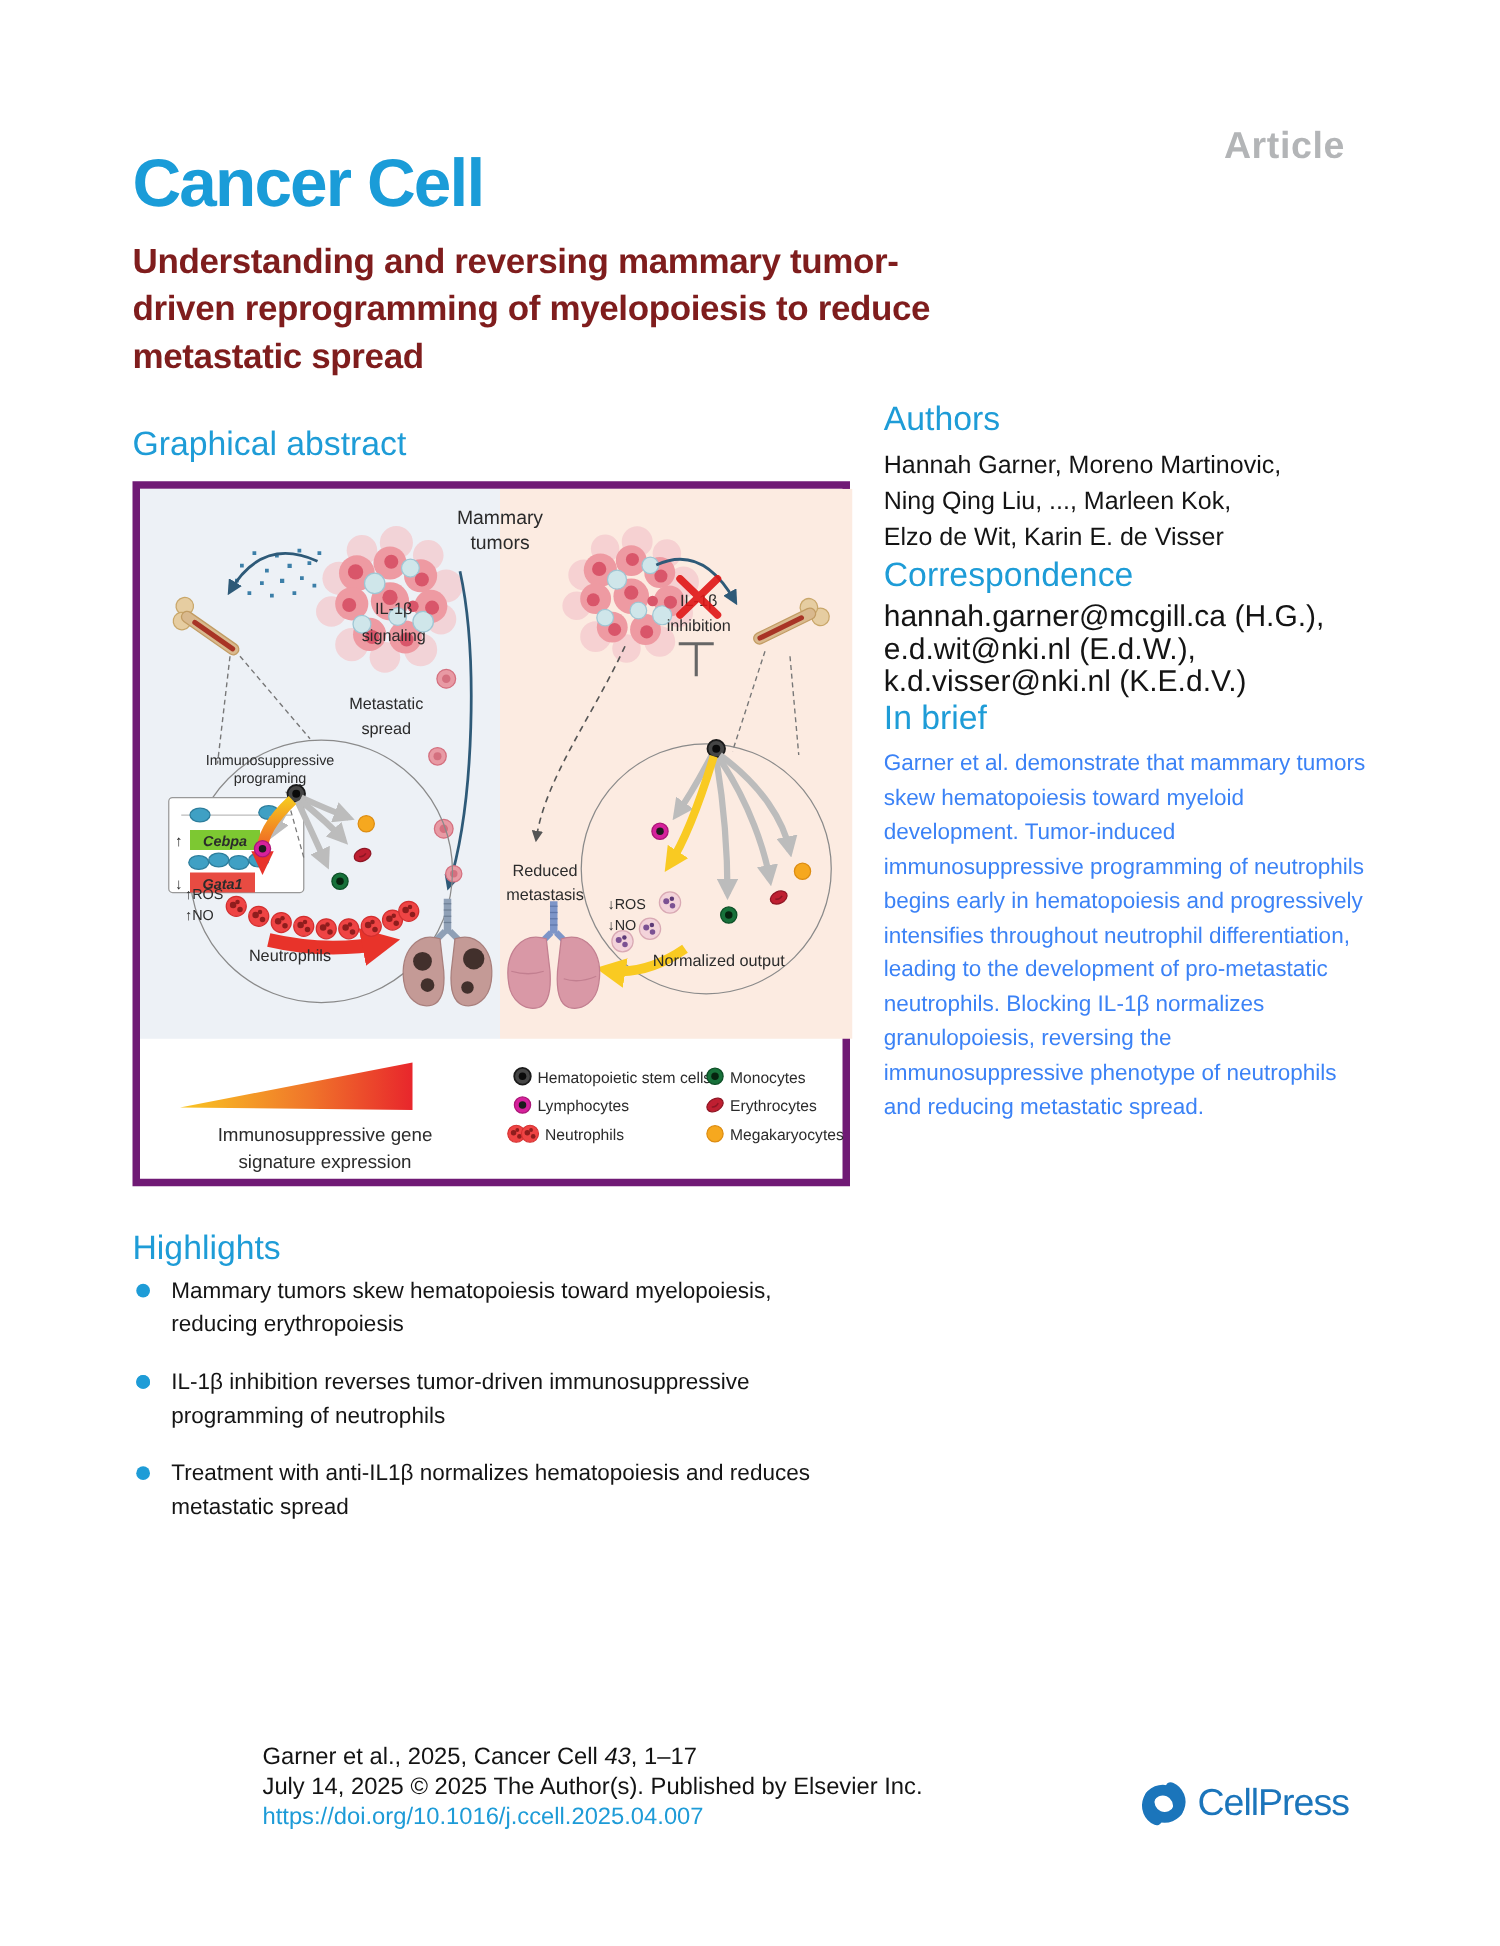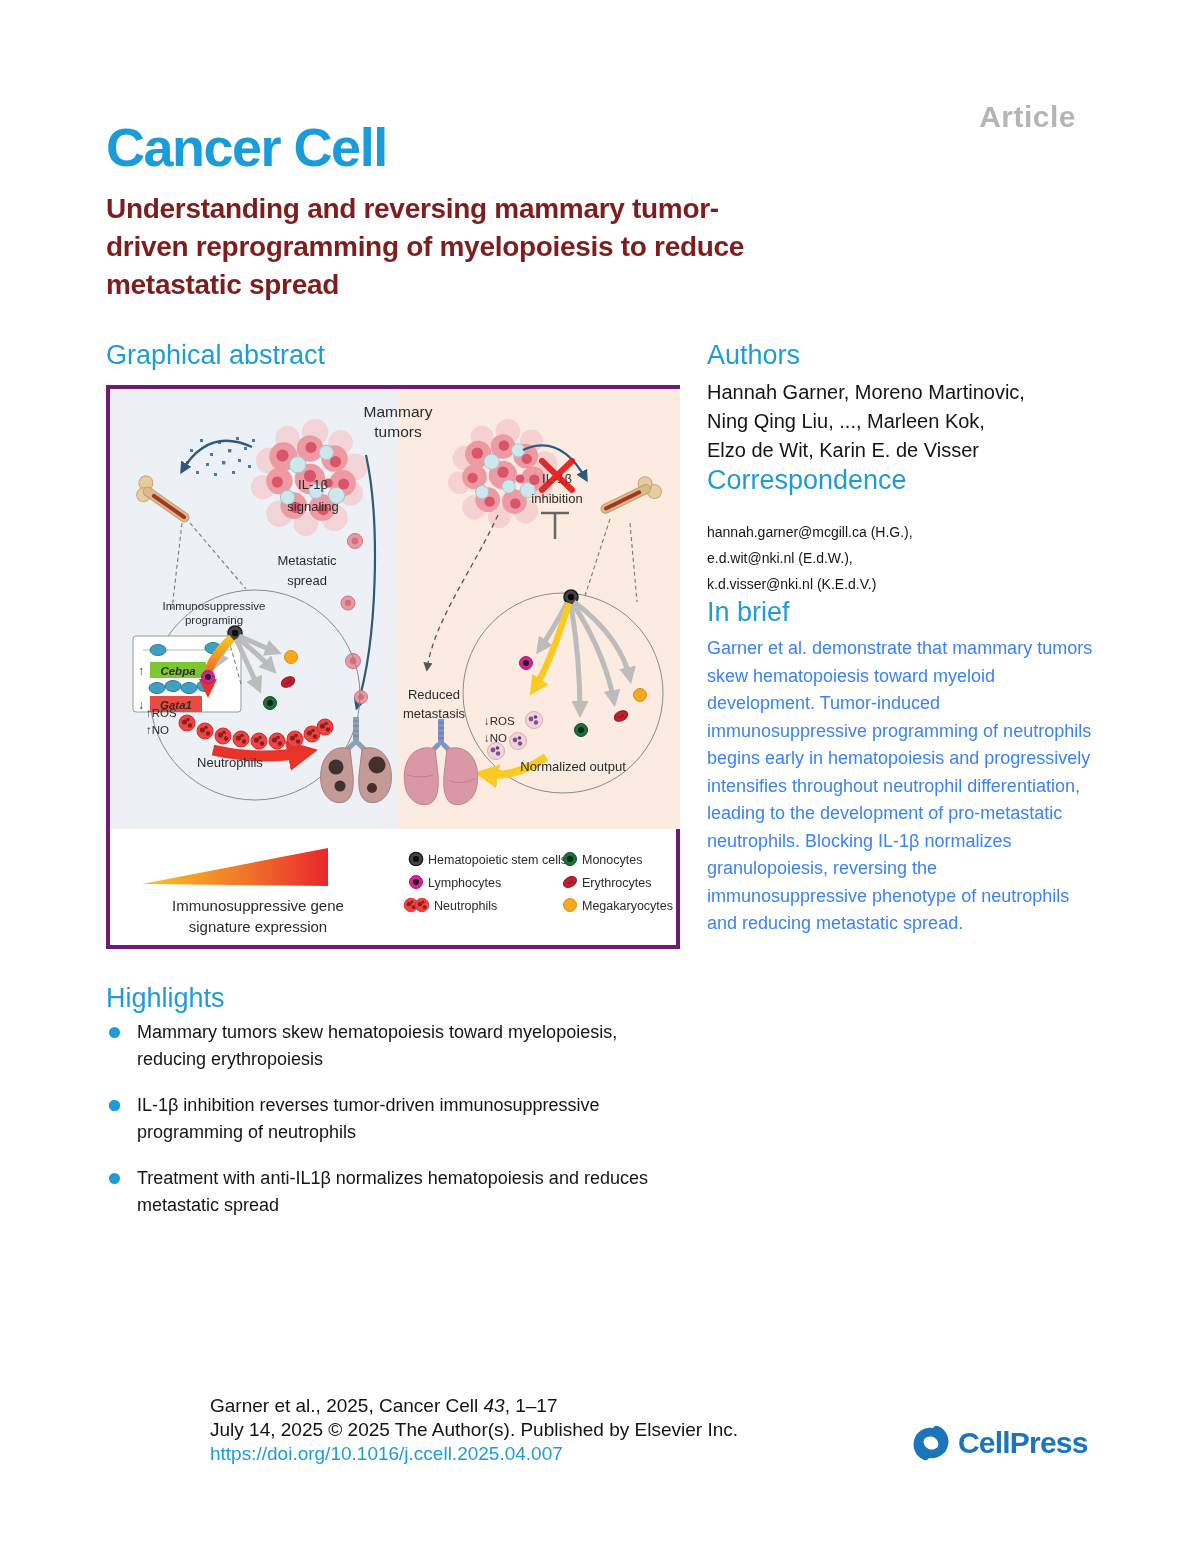--- a/index.html
+++ b/index.html
@@ -19,43 +19,43 @@
   .title {
     position:absolute; top:190px; left:106px; width:980px;
     font-size:28px; font-weight:bold; color:#7f1d1d; line-height:38px; letter-spacing:-.3px;
   }
   h2.sec {
     margin:0; font-size:27px; font-weight:normal; color:#1e9cd7; line-height:30px;
   }
   .col-left { position:absolute; left:106px; top:340px; width:576px; }
   .figure-box {
     margin-top:15px; width:574px; height:564px;
-    border:4px solid #701a75; background:#fff;
+    border:6px solid #701a75; background:#fff;
   }
   .highlights-block { margin-top:34px; }
   ul.bullets { list-style:none; margin:6px 0 0 0; padding:0; width:556px; }
   ul.bullets li {
     position:relative; padding-left:31px; margin-bottom:19px;
     font-size:18px; line-height:27px; color:#151515;
   }
   ul.bullets li .bullet {
     position:absolute; left:3px; top:8px; width:11px; height:11px;
     border-radius:50%; background:#1e9cd7;
   }
-  .col-right { position:absolute; left:707px; top:340px; width:400px; }
+  .col-right { position:absolute; left:707px; top:320px; width:400px; }
   .authors-lines { margin-top:8px; font-size:20px; line-height:29px; color:#141414; }
   .corr-head { margin-top:26px; }
-  .corr-lines { margin-top:24px; font-size:14px; line-height:26px; color:#141414; }
+  .corr-lines { margin-top:6px; font-size:24px; line-height:26px; color:#141414; }
   .inbrief-head { margin-top:40px; }
   .inbrief-text { margin:8px 0 14px 0; width:392px; font-size:18px; line-height:27.5px; color:#3b82f6; }
   .citation { position:absolute; left:210px; top:1394px; font-size:19px; line-height:24px; color:#131313; }
   .citation .doi { color:#1d9bd7; text-decoration:none; }
   .cellpress { position:absolute; left:910px; top:1422px; display:flex; align-items:center; }
   .cellpress .mark { width:42px; height:42px; }
-  .cellpress .word { font-size:30px; font-weight:bold; color:#1b75bb; letter-spacing:-.8px; margin-left:6px; }
+  .cellpress .word { font-size:30px; font-weight:normal; color:#1b75bb; letter-spacing:-.8px; margin-left:6px; }
   svg text { font-family:"Liberation Sans", sans-serif; fill:#2b2b2b; }
 </style>
 </head>
 <body>
 
 <div class="page">
 
   <div class="article-label">Article</div>
   <div class="journal">Cancer Cell</div>
 

